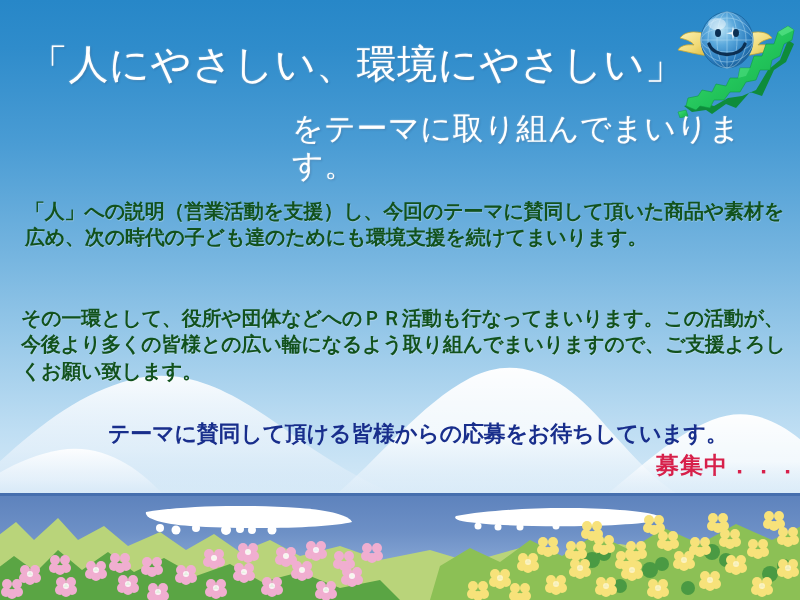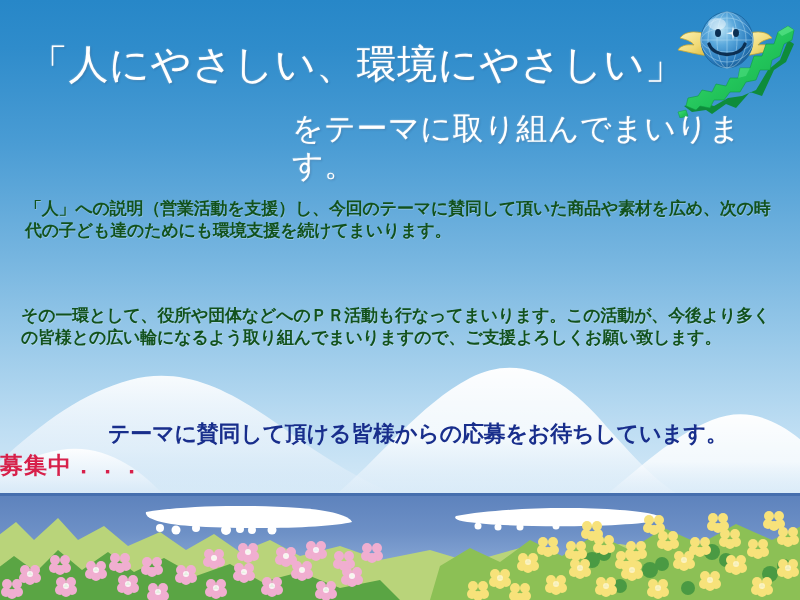--- a/index.html
+++ b/index.html
@@ -85,21 +85,21 @@
   #subtitle {
     left: 292px;
     top: 110px;
     font-size: 31px;
     line-height: 1.2;
     color: #ffffff;
     letter-spacing: 0.5px;
     text-shadow: 0 0 2px rgba(255,255,255,0.5), 1px 1px 2px rgba(20,70,120,0.4);
   }
   .body-para {
-    font-size: 17px;
+    font-size: 20px;
     line-height: 1.32;
     color: #12521d;
     font-weight: bold;
     letter-spacing: -0.2px;
     text-shadow: 0.5px 0.5px 0 rgba(255,255,255,0.25);
   }
   #para1 {
     left: 25px;
     top: 198px;
     width: 760px;
@@ -117,21 +117,21 @@
     line-height: 1.25;
     color: #182e8c;
     font-weight: bold;
     text-align: left;
     letter-spacing: -0.2px;
   }
   #recruit {
     left: 0px;
     top: 450px;
     width: 800px;
-    text-align: left;
+    text-align: right;
     font-size: 23px;
     color: #d7204a;
     font-weight: bold;
     letter-spacing: 1px;
   }
 </style>
 </head>
 <body>
 
 <div id="slide">

